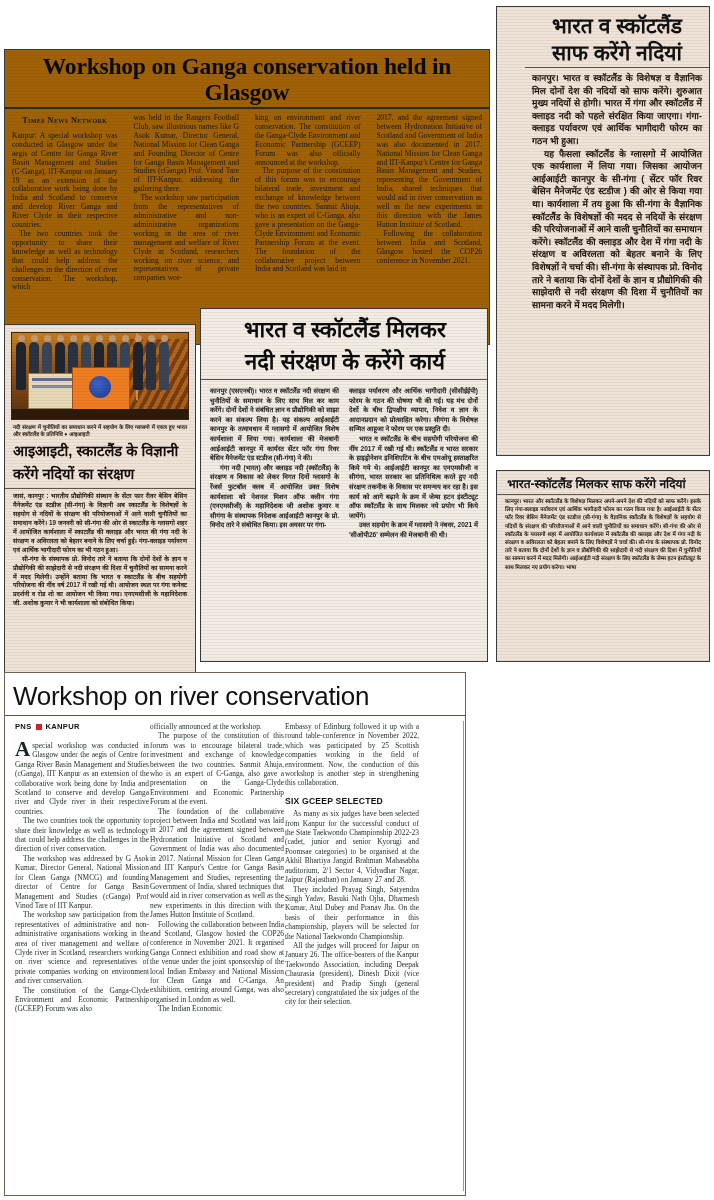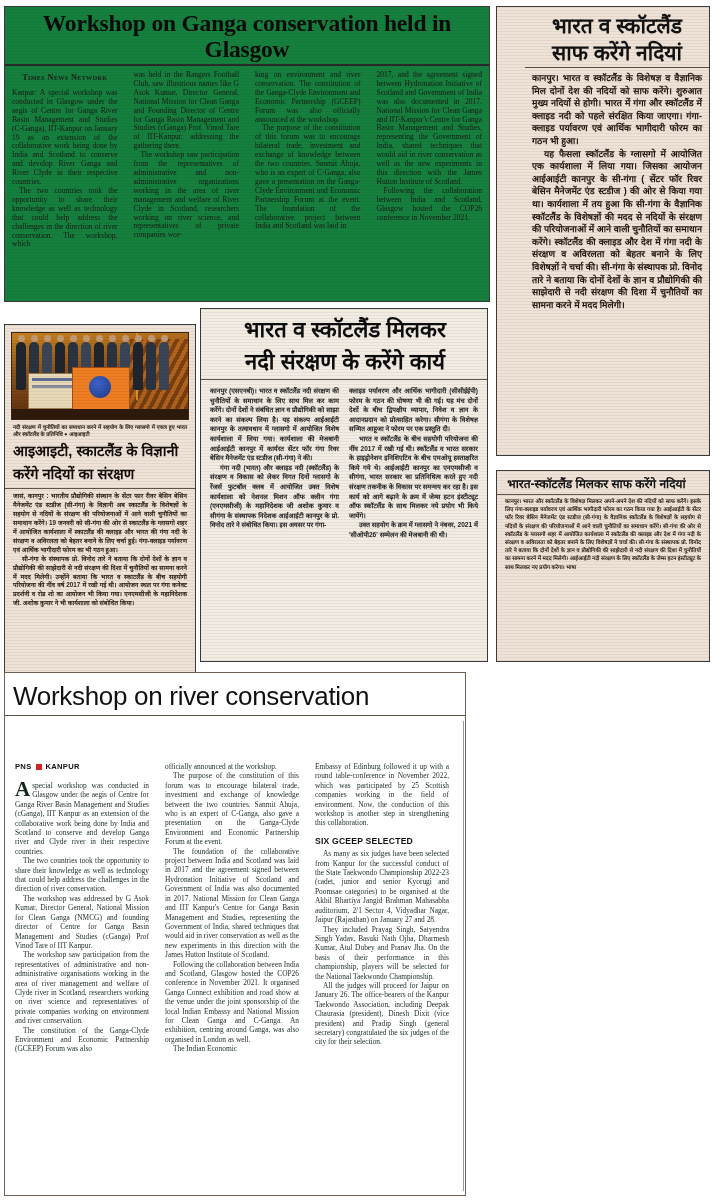--- a/index.html
+++ b/index.html
@@ -10,21 +10,21 @@
   }
   .page{position:absolute;inset:0;}
 
   
   .clip{
     position:absolute;
     background:#efe7de;
     box-sizing:border-box;
     overflow:hidden;
   }
-  .paper-a{background:#15803d;}
+  .paper-a{background:#a16207;margin-top:43px;}
   .paper-b{background:#efe2d6;}
   .paper-c{background:#f2ece3;}
   .paper-white{background:#ffffff;}
 
   .rule{border:1px solid #3a3a3a;}
   .rule-thin{border:1px solid #6e6256;}
 
   .hr-thick{border-top:2px solid #2a2a2a;width:100%;}
   .hr-thin{border-top:1px solid #5c5246;width:100%;}
 
@@ -127,21 +127,21 @@
     font-family:"Liberation Sans",sans-serif;font-weight:700;color:#2d2014;
   }
   #hindiBR .bbody p{margin:0;}
 
   
   #pio{left:4px;top:672px;width:462px;height:524px;background:#fff;}
   #pio .phead{
     font-family:"Liberation Sans",sans-serif;font-weight:400;
     font-size:26px;line-height:30px;padding:8px 6px 4px 8px;color:#111;letter-spacing:-.3px;
   }
-  #pio .pcols{display:flex;gap:16px;padding:6px 10px 8px 10px;margin-top:40px;}
+  #pio .pcols{display:flex;gap:1px;padding:6px 10px 8px 10px;}
   #pio .pcol{width:134px;}
   #pio .tag{
     display:flex;align-items:center;gap:4px;margin:0 0 10px 0;
     font-family:"Liberation Sans",sans-serif;font-weight:700;font-size:7.6px;letter-spacing:.3px;color:#111;
   }
   #pio .tag .sq{width:6px;height:6px;background:#d1232a;display:inline-block;}
   #pio p{margin:0;font-size:7.4px;line-height:9.4px;text-align:justify;color:#1a2b1f;
         font-family:"Liberation Serif",serif;}
   #pio p + p{text-indent:8px;}
   #pio .dropcap::first-letter{

